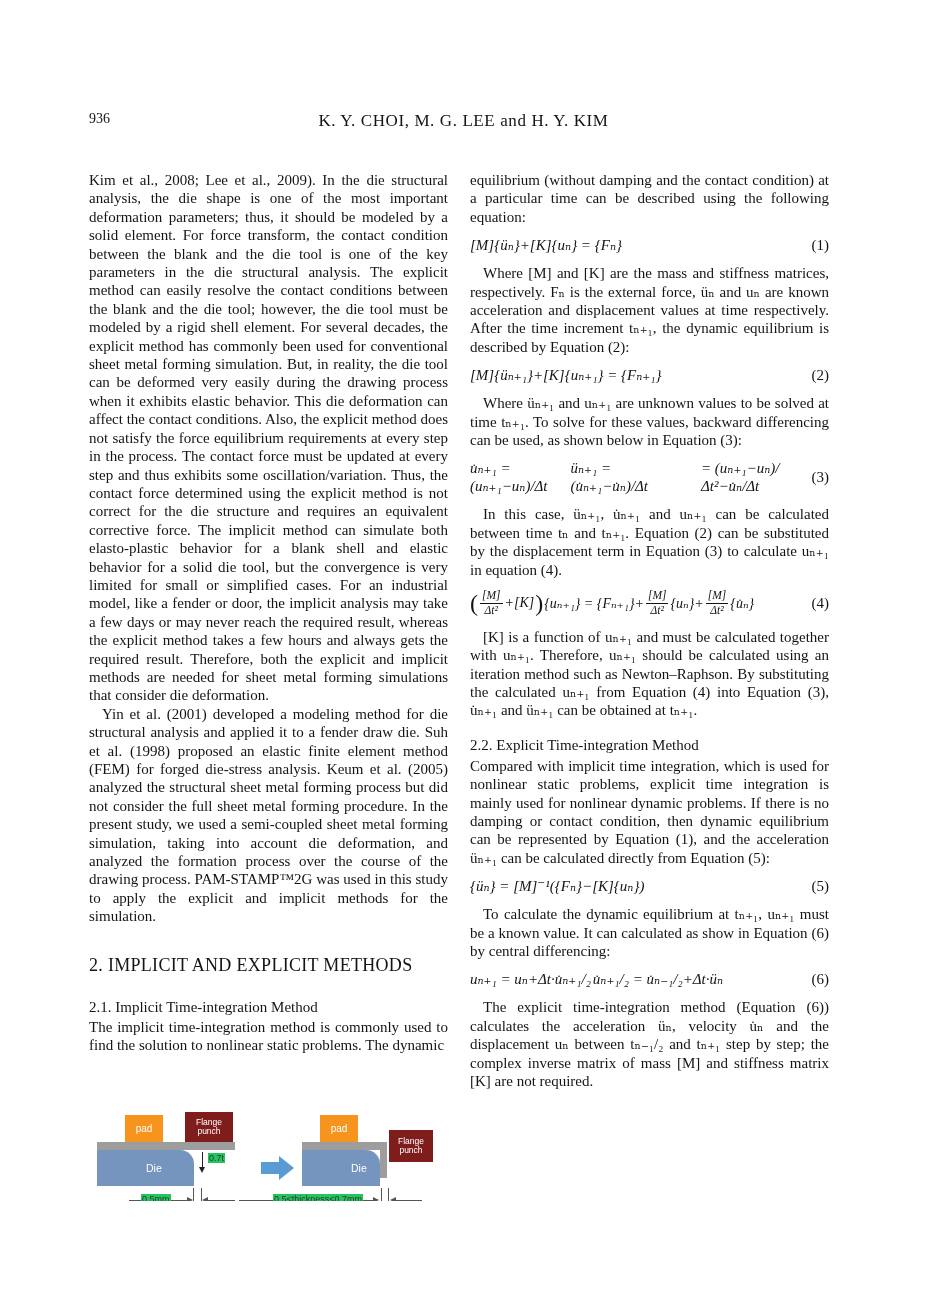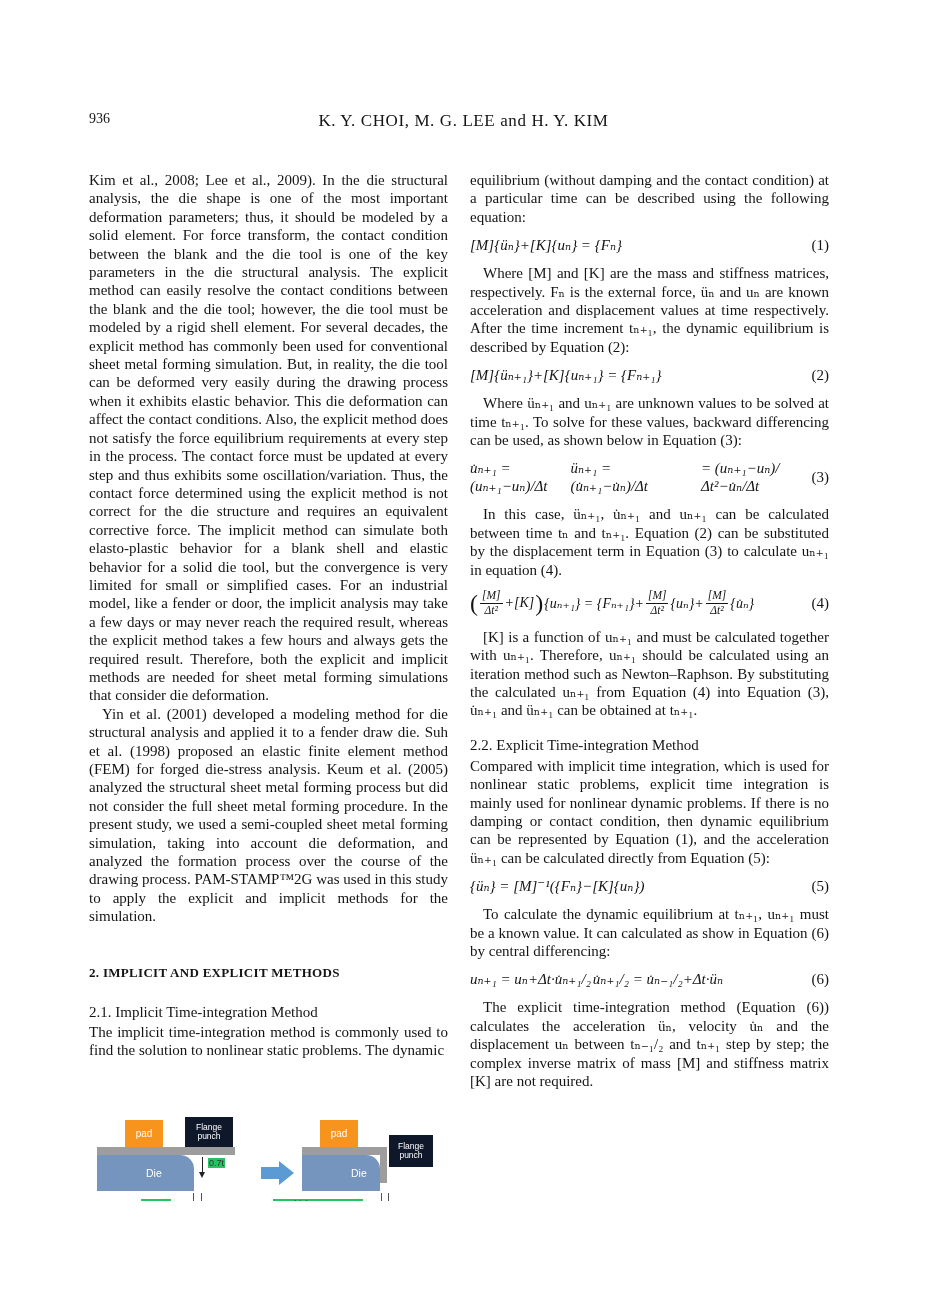--- a/index.html
+++ b/index.html
@@ -13,41 +13,41 @@
   .pagenum { position:absolute; left:0; top:0; font-size:14px; }
   .authors { text-align:center; font-size:17px; letter-spacing:0.6px; }
 
   
   .columns { position:absolute; top:171px; left:89px; width:749px; display:flex; gap:22px; }
   .col { width:359px; }
 
   p.body { margin:0; font-size:15px; line-height:18.4px; text-align:justify; }
   p.indent { text-indent:13px; }
 
-  h2.sec { font-size:13px; font-weight:bold; letter-spacing:0.3px; margin:39px 0 23px 0; }
+  h2.sec { font-size:18px; font-weight:normal; letter-spacing:0.3px; margin:29px 0 23px 0; }
   h3.subsec { font-size:15px; font-weight:normal; margin:0 0 2px 0; }
 
   
   .eq { display:flex; align-items:center; margin:10px 0; font-size:15px; }
   .eq-body { font-style:italic; }
   .eq-num { margin-left:auto; font-style:normal; }
   .eq-lines { display:flex; flex-direction:row; gap:2px; font-style:italic; }
   .eq-lines .l3 { margin-left:30px; }
   .eq4wrap { display:inline-flex; align-items:center; font-style:italic; font-size:14px; gap:1px; }
   .bigp { font-size:24px; line-height:0.85; font-style:normal; }
   .frac { display:inline-flex; flex-direction:column; align-items:center; font-size:11.5px; line-height:1.2; margin:0 1px; }
   .frac .fn { border-bottom:1px solid #141414; padding:0 2px; }
   .frac .fd { padding:0 2px; }
 
   
   .fig-canvas { position:relative; width:360px; height:102px; margin:58px 0 14px 0;
                 font-family:"Liberation Sans","DejaVu Sans",sans-serif; }
   .blk { position:absolute; box-sizing:border-box; }
   .pad-blk { background:#F7941E; color:#fff; font-size:10px; display:flex; align-items:center; justify-content:center; }
-  .punch-blk { background:#0f172a; color:#fff; font-size:8.5px; line-height:1.15; text-align:center; display:flex; align-items:center; justify-content:flex-end; }
+  .punch-blk { background:#7f1d1d; color:#fff; font-size:8.5px; line-height:1.15; text-align:center; display:flex; align-items:center; justify-content:flex-end; }
   .die-blk { background:#7595BF; border-radius:0 14px 0 0; color:#fff; font-size:10.5px; }
   .die-label { position:absolute; left:13px; top:12px;padding-left:36px; }
   .sheet { background:#9D9D9D; }
   .vline { position:absolute; width:1px; background:#555; }
   .hline { position:absolute; height:1px; background:#555; }
   .dimtext { position:absolute; font-size:9px; color:#333; background:#22c55e; padding:0 1px; white-space:nowrap; }
   .ah-r, .ah-l { position:absolute; width:0; height:0; border-top:3px solid transparent; border-bottom:3px solid transparent; }
   .ah-r { border-left:6px solid #555; }
   .ah-l { border-right:6px solid #555; }
   .darrow-line { position:absolute; width:1px; background:#222; }

